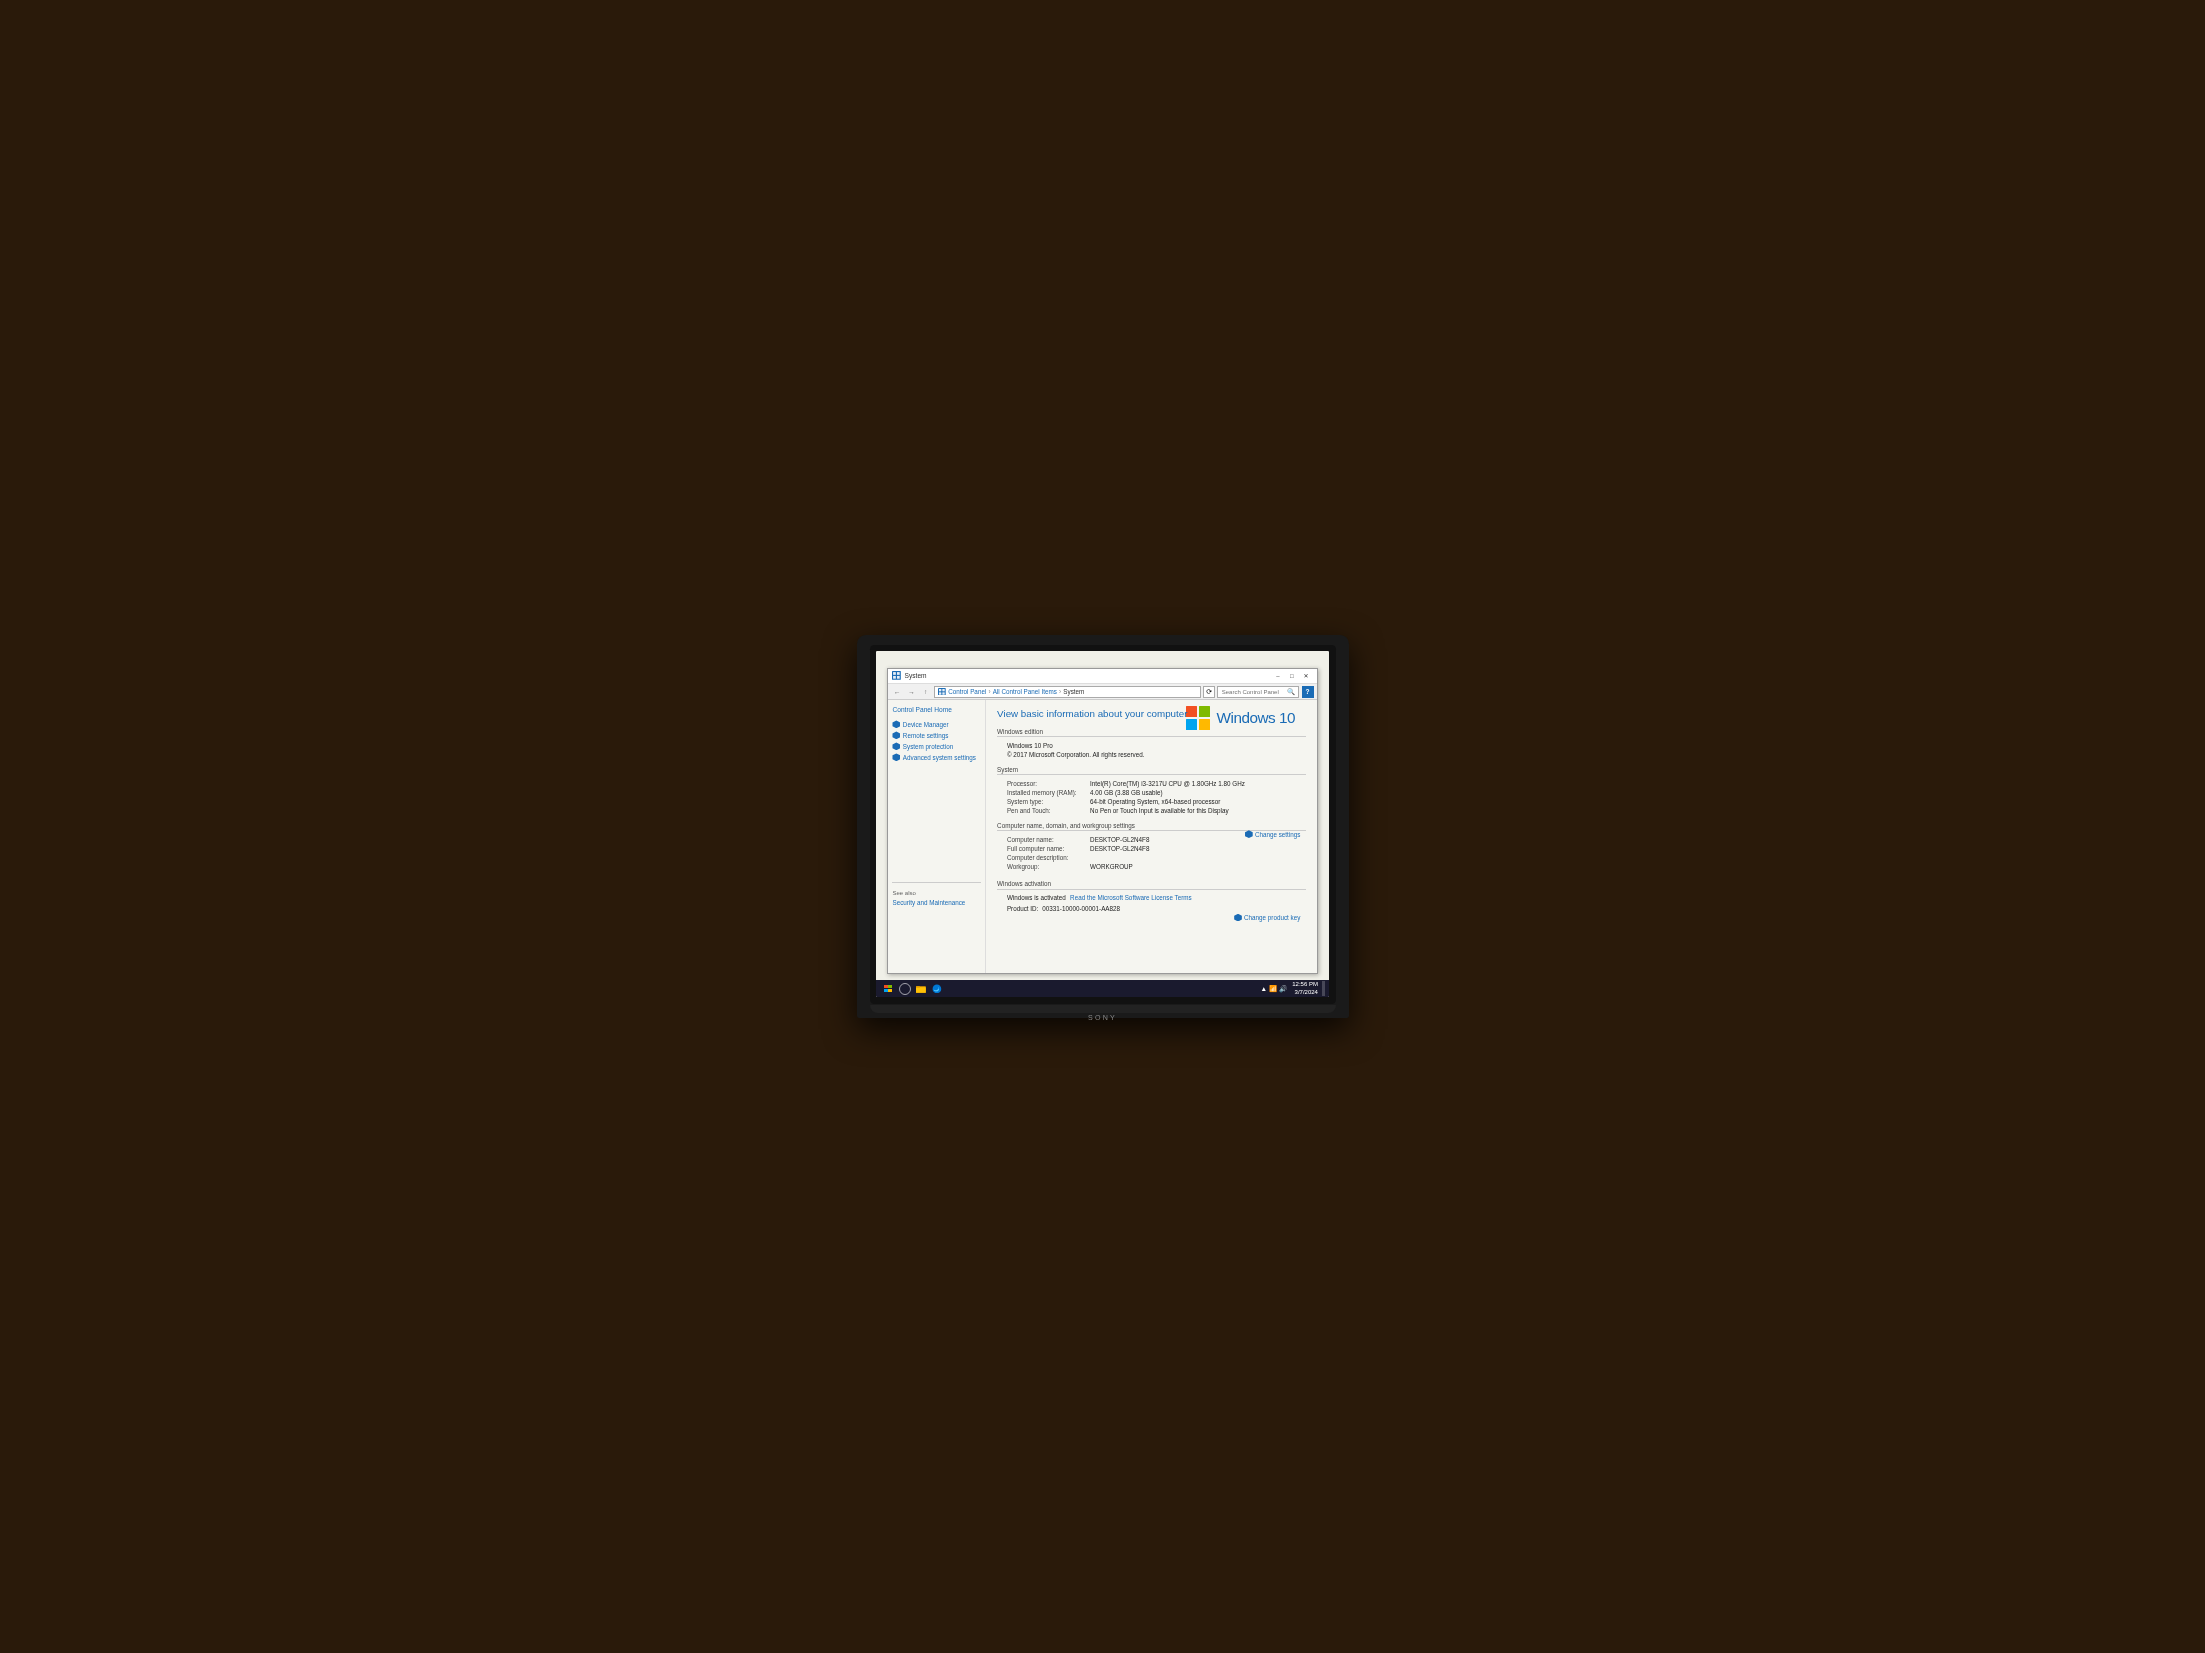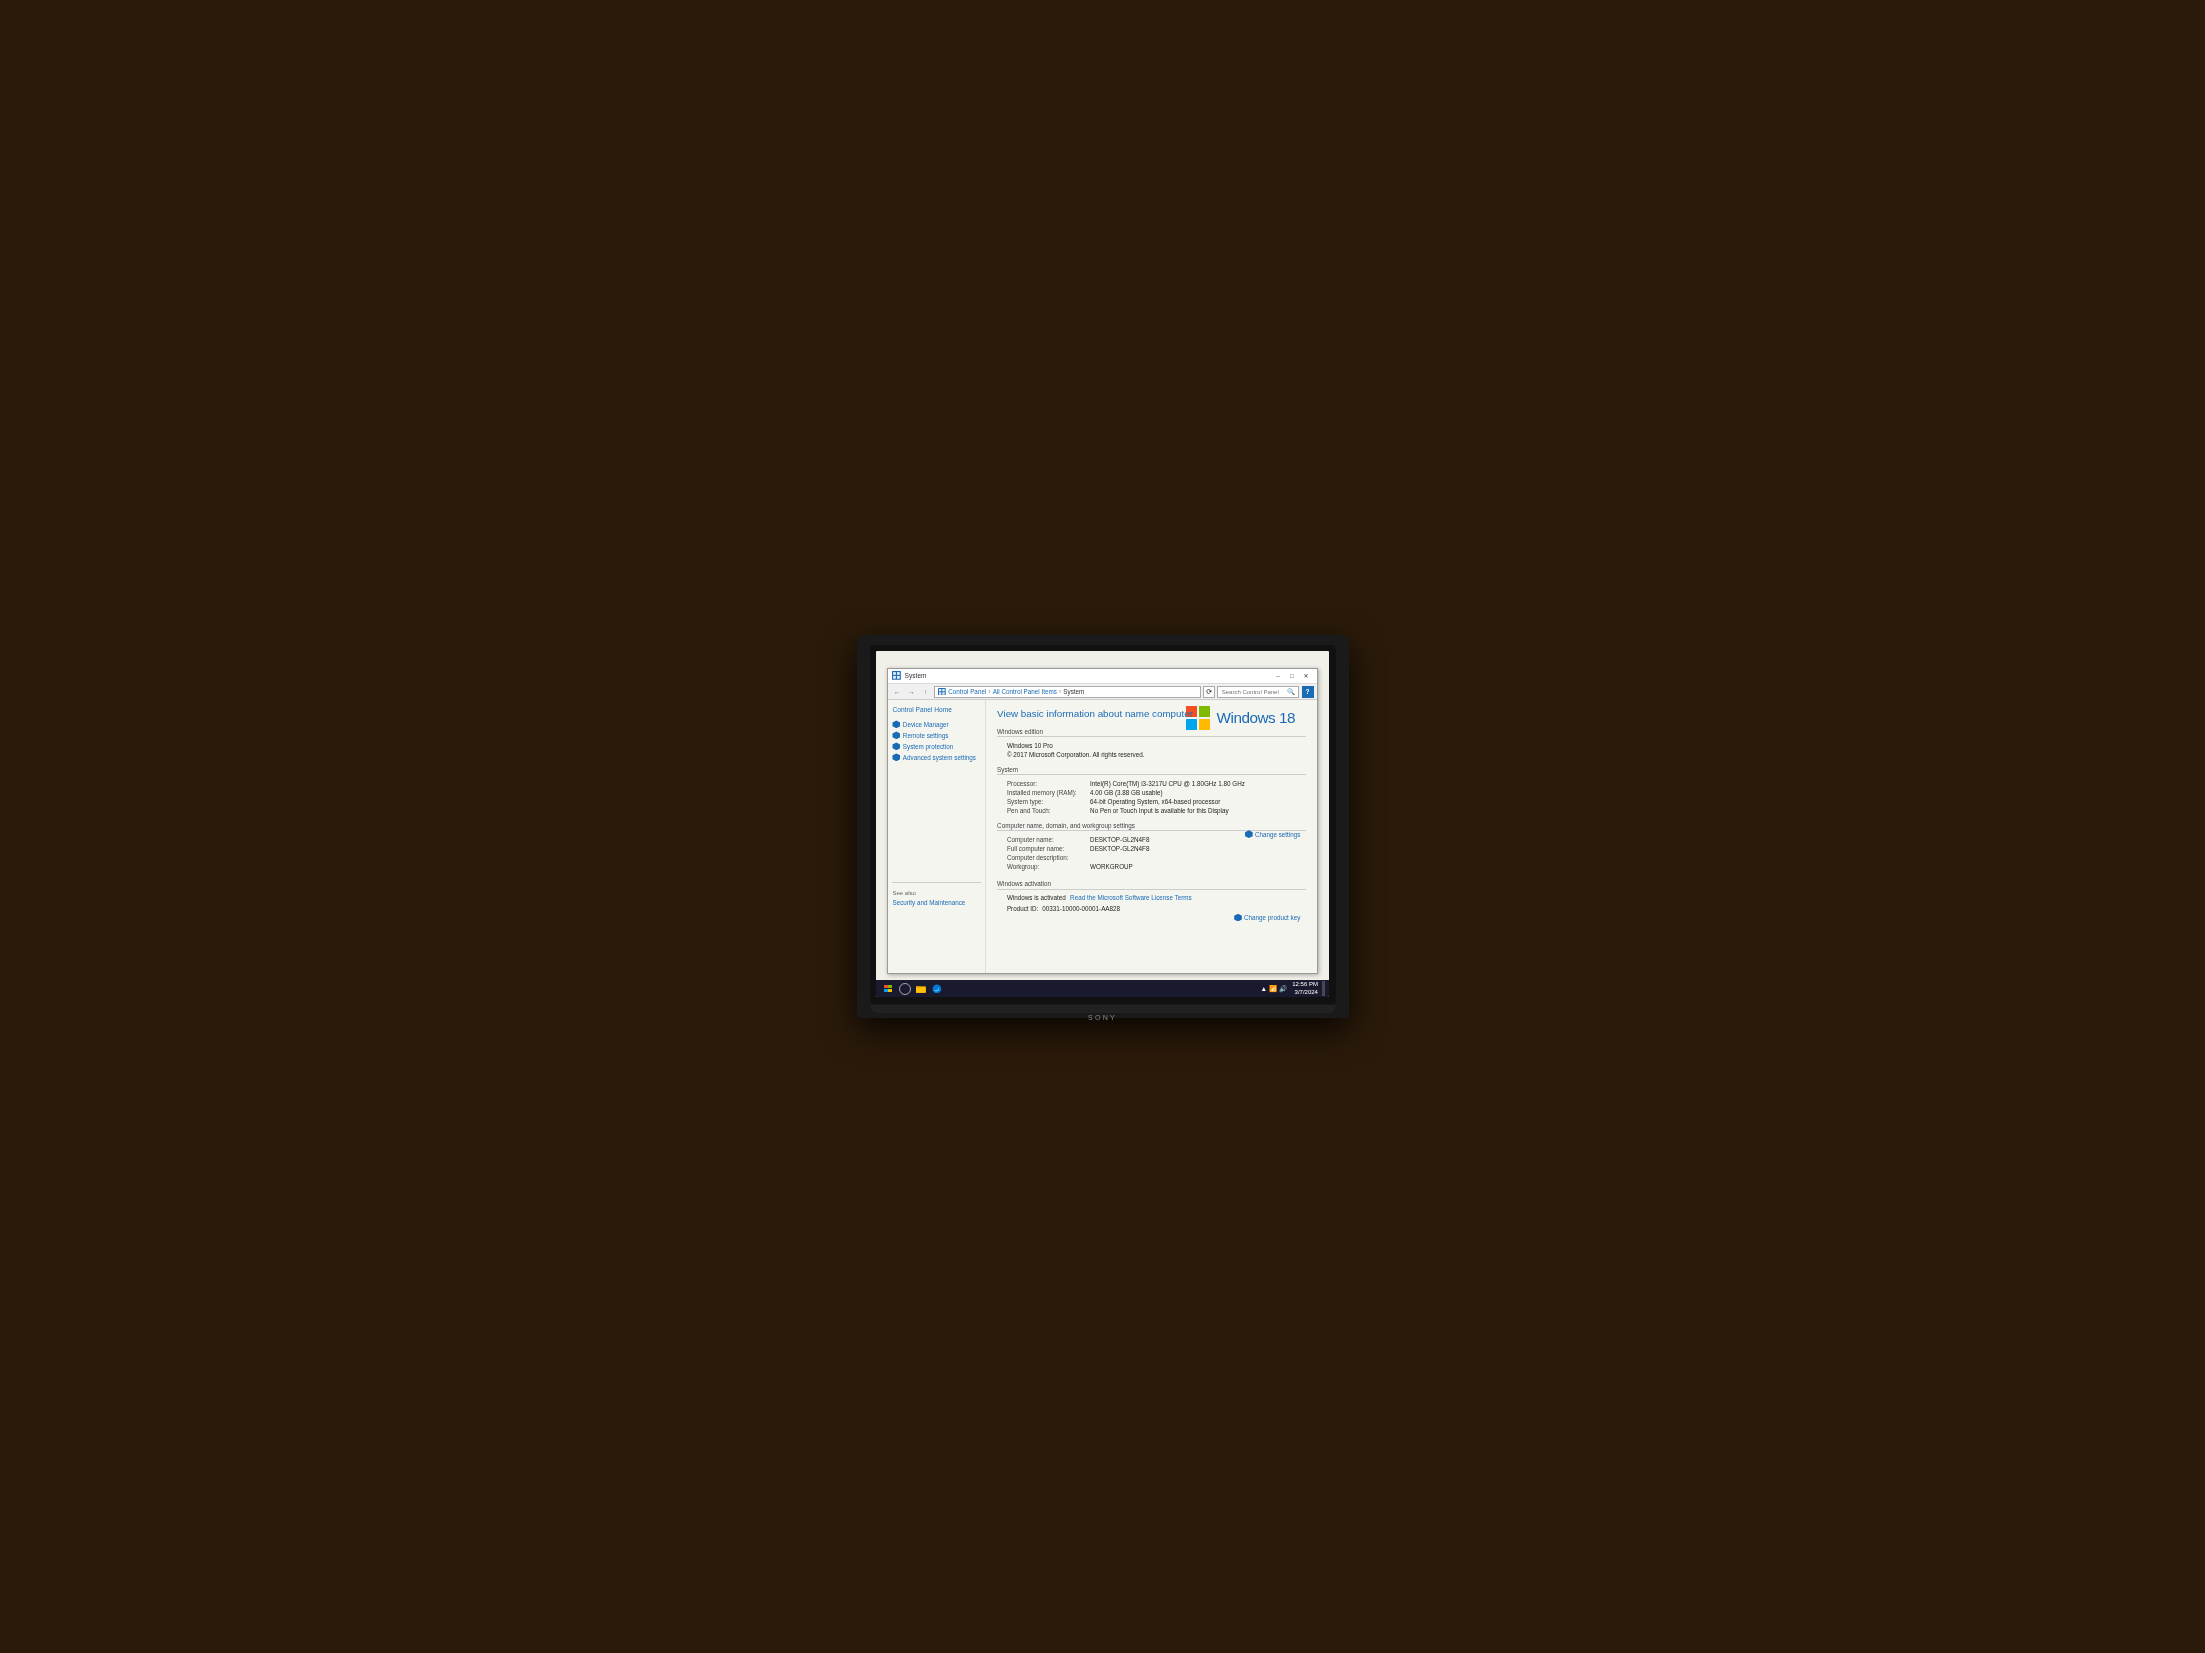--- a/index.html
+++ b/index.html
@@ -498,31 +498,31 @@
 
             <div class="sidebar-section">
               <div class="sidebar-section-label">See also</div>
               <a class="sidebar-link" style="margin-top:2.2px;">
                 <span>Security and Maintenance</span>
               </a>
             </div>
           </div>
 
           <div class="content">
-            <h1 class="page-title">View basic information about name computer</h1>
+            <h1 class="page-title">View basic information about your computer</h1>
 
             <div class="win10-logo-area">
               <div class="win10-logo">
                 <div class="win10-grid">
                   <div class="win10-q1"></div>
                   <div class="win10-q2"></div>
                   <div class="win10-q3"></div>
                   <div class="win10-q4"></div>
                 </div>
-                <span class="win10-text">Windows 18</span>
+                <span class="win10-text">Windows 10</span>
               </div>
             </div>
 
             <div class="section-header">Windows edition</div>
             <div class="info-value-indent">Windows 10 Pro</div>
             <div class="info-value-indent">© 2017 Microsoft Corporation. All rights reserved.</div>
 
             <div style="margin-top:6.6px;">
               <div class="section-header">System</div>
               <div class="info-row">

